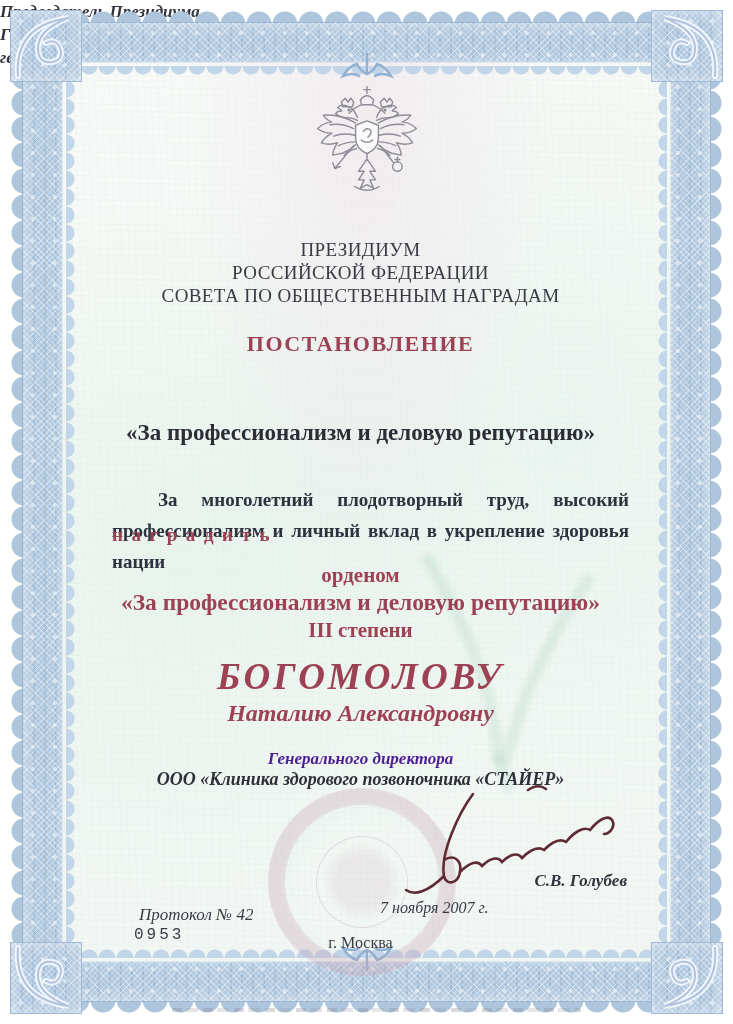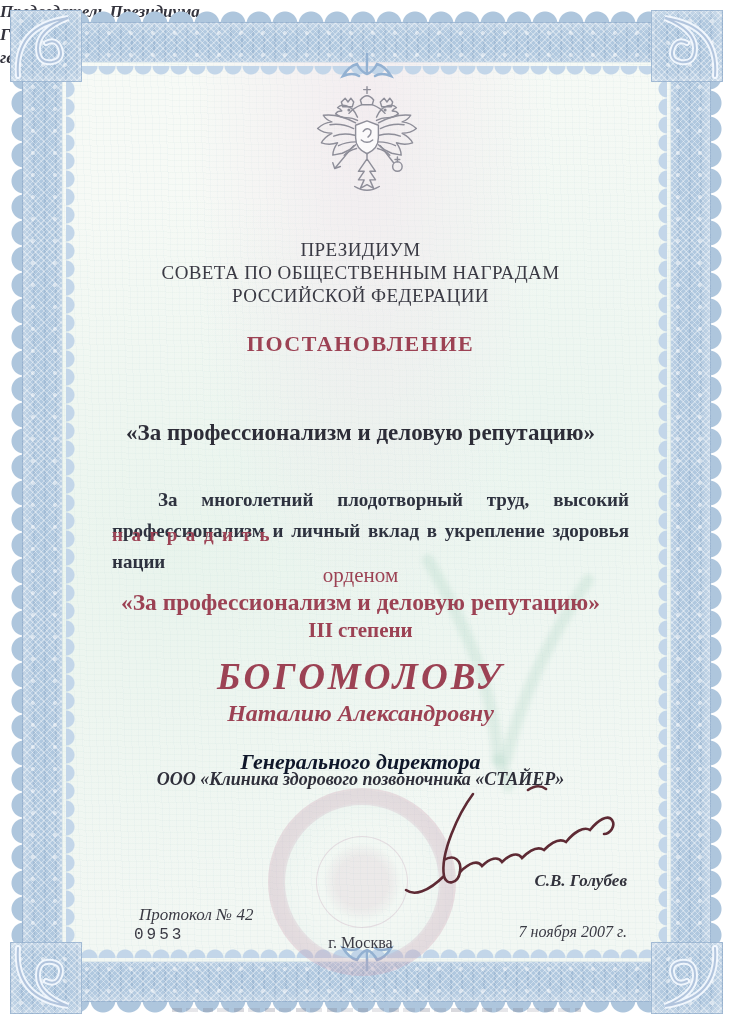--- a/index.html
+++ b/index.html
@@ -75,36 +75,36 @@
   .org{top:238px;font-size:19px;line-height:23px;letter-spacing:.4px;color:#3a3a44;}
   .title{top:331px;font-size:22px;font-weight:bold;letter-spacing:1.5px;color:#9c4254;}
   .subject1{top:396px;font-size:20px;color:#2f2f3a;}
   .subject2{top:420px;font-size:23px;font-weight:bold;color:#2d2d38;}
   .paragraph{top:484px;left:112px;right:104px;font-size:19px;font-weight:bold;
     line-height:31px;color:#2e323f;text-align:left;}
   .jline{text-align:justify;text-align-last:justify;}
   .jline.first{padding-left:46px;}
   .verb{top:524px;left:112px;text-align:left;font-size:19px;font-weight:bold;
     color:#9c4254;letter-spacing:.45em;}
-  .award1{top:563px;font-size:21px;font-weight:normal;color:#9c4254;}
+  .award1{top:563px;font-size:21px;font-weight:bold;color:#9c4254;}
   .award2{top:589px;font-size:23.5px;font-weight:bold;color:#9c4254;}
   .award3{top:618px;font-size:21px;font-weight:bold;color:#9c4254;}
   .surname{top:655px;font-size:37px;font-weight:bold;font-style:italic;
     letter-spacing:3px;color:#9c4254;}
   .rec-name{top:700px;font-size:24px;font-weight:bold;font-style:italic;color:#9c4254;}
-  .position{top:749px;font-size:22px;font-weight:bold;font-style:italic;color:#0f172a;text-align:center;}
+  .position{top:749px;font-size:17px;font-weight:bold;font-style:italic;color:#4c1d95;text-align:center;}
   .org2{top:769px;font-size:18px;font-weight:bold;font-style:italic;color:#2f2f3a;}
   .left-block{top:836px;left:108px;right:380px;text-align:left;font-size:17px;
     line-height:23px;font-weight:bold;font-style:italic;color:#33333d;}
   .signer{top:871px;left:380px;right:106px;text-align:right;font-size:17px;
     font-weight:bold;font-style:italic;color:#33333d;}
   .protocol{top:905px;left:108px;text-align:left;font-size:17px;font-style:italic;color:#3a3a44;margin-left:31px;}
   .form-number{top:926px;left:134px;text-align:left;font-size:16px;
     font-family:"Liberation Mono","DejaVu Sans Mono",monospace;letter-spacing:3px;color:#3a3a44;}
-  .date{top:899px;left:380px;right:106px;text-align:right;font-size:16px;font-style:italic;color:#3a3a44;margin-top:24px;}
+  .date{top:899px;left:380px;right:106px;text-align:left;font-size:16px;font-style:italic;color:#3a3a44;}
   .city{top:934px;font-size:16px;color:#3a3a44;}
   
   .emblem{position:absolute;left:50%;top:82px;transform:translateX(-50%);}
   .signature{position:absolute;left:378px;top:782px;}
   .stamp{
     position:absolute;left:268px;top:788px;width:184px;height:184px;border-radius:50%;
     border:2px solid rgba(205,160,180,.30);
     box-shadow: inset 0 0 0 13px rgba(222,185,200,.10),
                 inset 0 0 0 15px rgba(200,155,178,.22),
                 inset 0 0 34px rgba(150,190,195,.14);
@@ -212,22 +212,22 @@
         <path d="M47 109 q13 8 26 0"></path>
         <path d="M46 66 L26 90 M26 90 l-2 -6 M26 90 l6 -2"></path>
         <circle cx="92" cy="88" r="5"></circle>
         <path d="M92 83 v-5 M89.5 80.5 h5 M74 66 l14 18"></path>
       </g>
     </svg>
   </div>
 
   <div class="blk org">
     <div>ПРЕЗИДИУМ</div>
+    <div>РОССИЙСКОЙ ФЕДЕРАЦИИ</div>
     <div>СОВЕТА ПО ОБЩЕСТВЕННЫМ НАГРАДАМ</div>
-    <div>РОССИЙСКОЙ ФЕДЕРАЦИИ</div>
   </div>
 
   <div class="blk title">ПОСТАНОВЛЕНИЕ</div>
 
   <div class="blk subject2">«За профессионализм и деловую репутацию»</div>
 
   <div class="blk paragraph">
     <div class="jline first">За многолетний плодотворный труд, высокий</div>
     <div class="jline">профессионализм и личный вклад в укрепление здоровья нации</div>
   </div>

